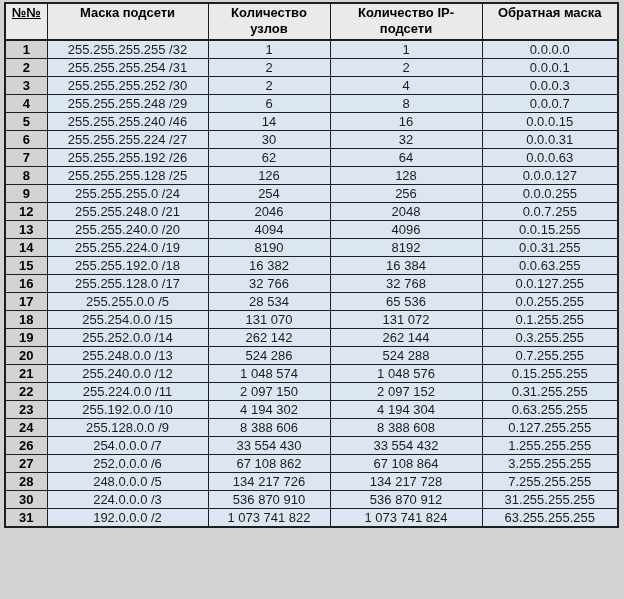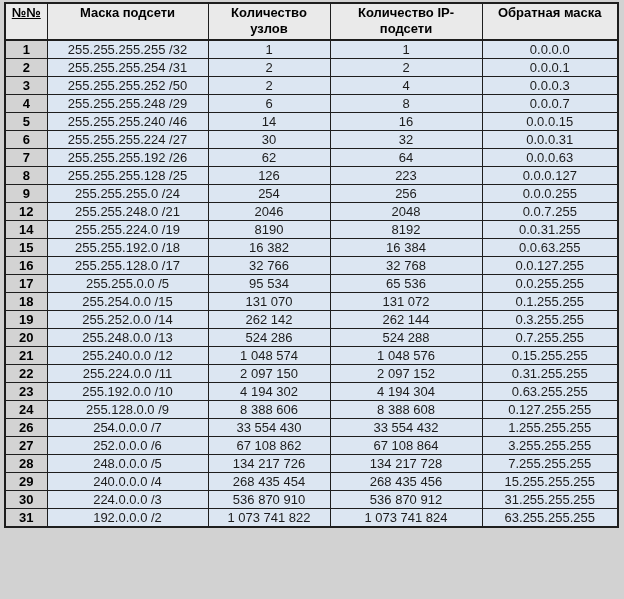--- a/index.html
+++ b/index.html
@@ -107,21 +107,21 @@
         </tr>
         <tr>
           <td class="idx">2</td>
           <td>255.255.255.254 /31</td>
           <td>2</td>
           <td>2</td>
           <td>0.0.0.1</td>
         </tr>
         <tr>
           <td class="idx">3</td>
-          <td>255.255.255.252 /50</td>
+          <td>255.255.255.252 /30</td>
           <td>2</td>
           <td>4</td>
           <td>0.0.0.3</td>
         </tr>
         <tr>
           <td class="idx">4</td>
           <td>255.255.255.248 /29</td>
           <td>6</td>
           <td>8</td>
           <td>0.0.0.7</td>
@@ -144,38 +144,45 @@
           <td class="idx">7</td>
           <td>255.255.255.192 /26</td>
           <td>62</td>
           <td>64</td>
           <td>0.0.0.63</td>
         </tr>
         <tr>
           <td class="idx">8</td>
           <td>255.255.255.128 /25</td>
           <td>126</td>
-          <td>223</td>
+          <td>128</td>
           <td>0.0.0.127</td>
         </tr>
         <tr>
           <td class="idx">9</td>
           <td>255.255.255.0 /24</td>
           <td>254</td>
           <td>256</td>
           <td>0.0.0.255</td>
         </tr>
         <tr>
           <td class="idx">12</td>
           <td>255.255.248.0 /21</td>
           <td>2046</td>
           <td>2048</td>
           <td>0.0.7.255</td>
         </tr>
         <tr>
+          <td class="idx">13</td>
+          <td>255.255.240.0 /20</td>
+          <td>4094</td>
+          <td>4096</td>
+          <td>0.0.15.255</td>
+        </tr>
+        <tr>
           <td class="idx">14</td>
           <td>255.255.224.0 /19</td>
           <td>8190</td>
           <td>8192</td>
           <td>0.0.31.255</td>
         </tr>
         <tr>
           <td class="idx">15</td>
           <td>255.255.192.0 /18</td>
           <td>16 382</td>
@@ -185,21 +192,21 @@
         <tr>
           <td class="idx">16</td>
           <td>255.255.128.0 /17</td>
           <td>32 766</td>
           <td>32 768</td>
           <td>0.0.127.255</td>
         </tr>
         <tr>
           <td class="idx">17</td>
           <td>255.255.0.0 /5</td>
-          <td>95 534</td>
+          <td>28 534</td>
           <td>65 536</td>
           <td>0.0.255.255</td>
         </tr>
         <tr>
           <td class="idx">18</td>
           <td>255.254.0.0 /15</td>
           <td>131 070</td>
           <td>131 072</td>
           <td>0.1.255.255</td>
         </tr>
@@ -260,27 +267,20 @@
           <td>3.255.255.255</td>
         </tr>
         <tr>
           <td class="idx">28</td>
           <td>248.0.0.0 /5</td>
           <td>134 217 726</td>
           <td>134 217 728</td>
           <td>7.255.255.255</td>
         </tr>
         <tr>
-          <td class="idx">29</td>
-          <td>240.0.0.0 /4</td>
-          <td>268 435 454</td>
-          <td>268 435 456</td>
-          <td>15.255.255.255</td>
-        </tr>
-        <tr>
           <td class="idx">30</td>
           <td>224.0.0.0 /3</td>
           <td>536 870 910</td>
           <td>536 870 912</td>
           <td>31.255.255.255</td>
         </tr>
         <tr>
           <td class="idx">31</td>
           <td>192.0.0.0 /2</td>
           <td>1 073 741 822</td>

